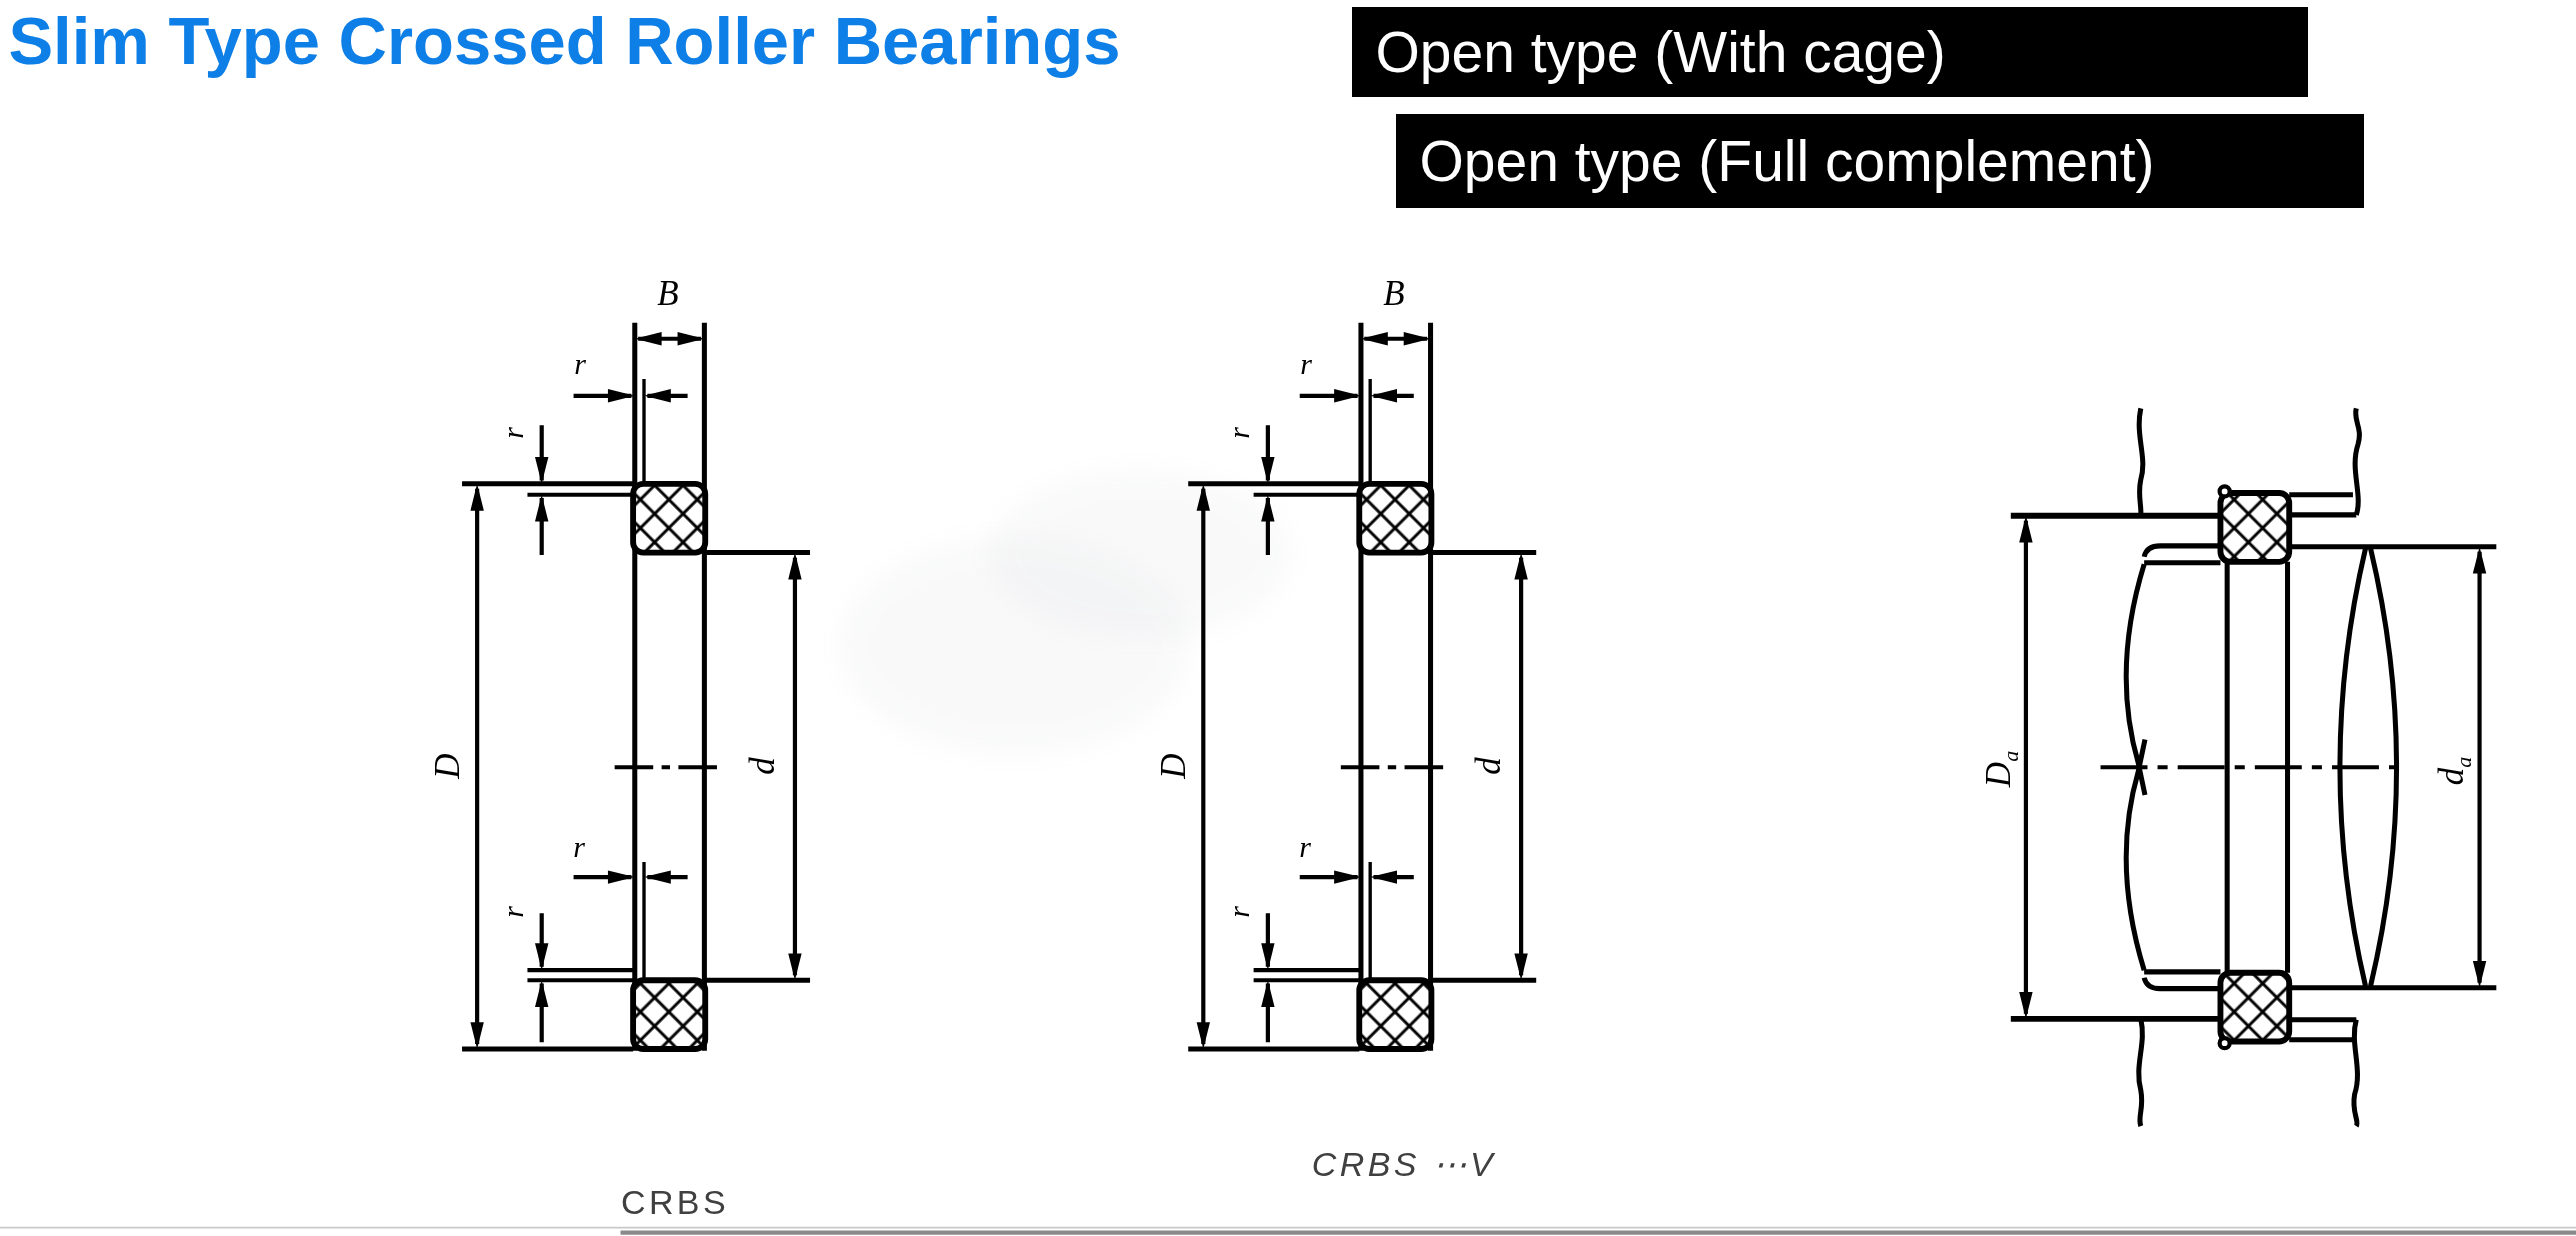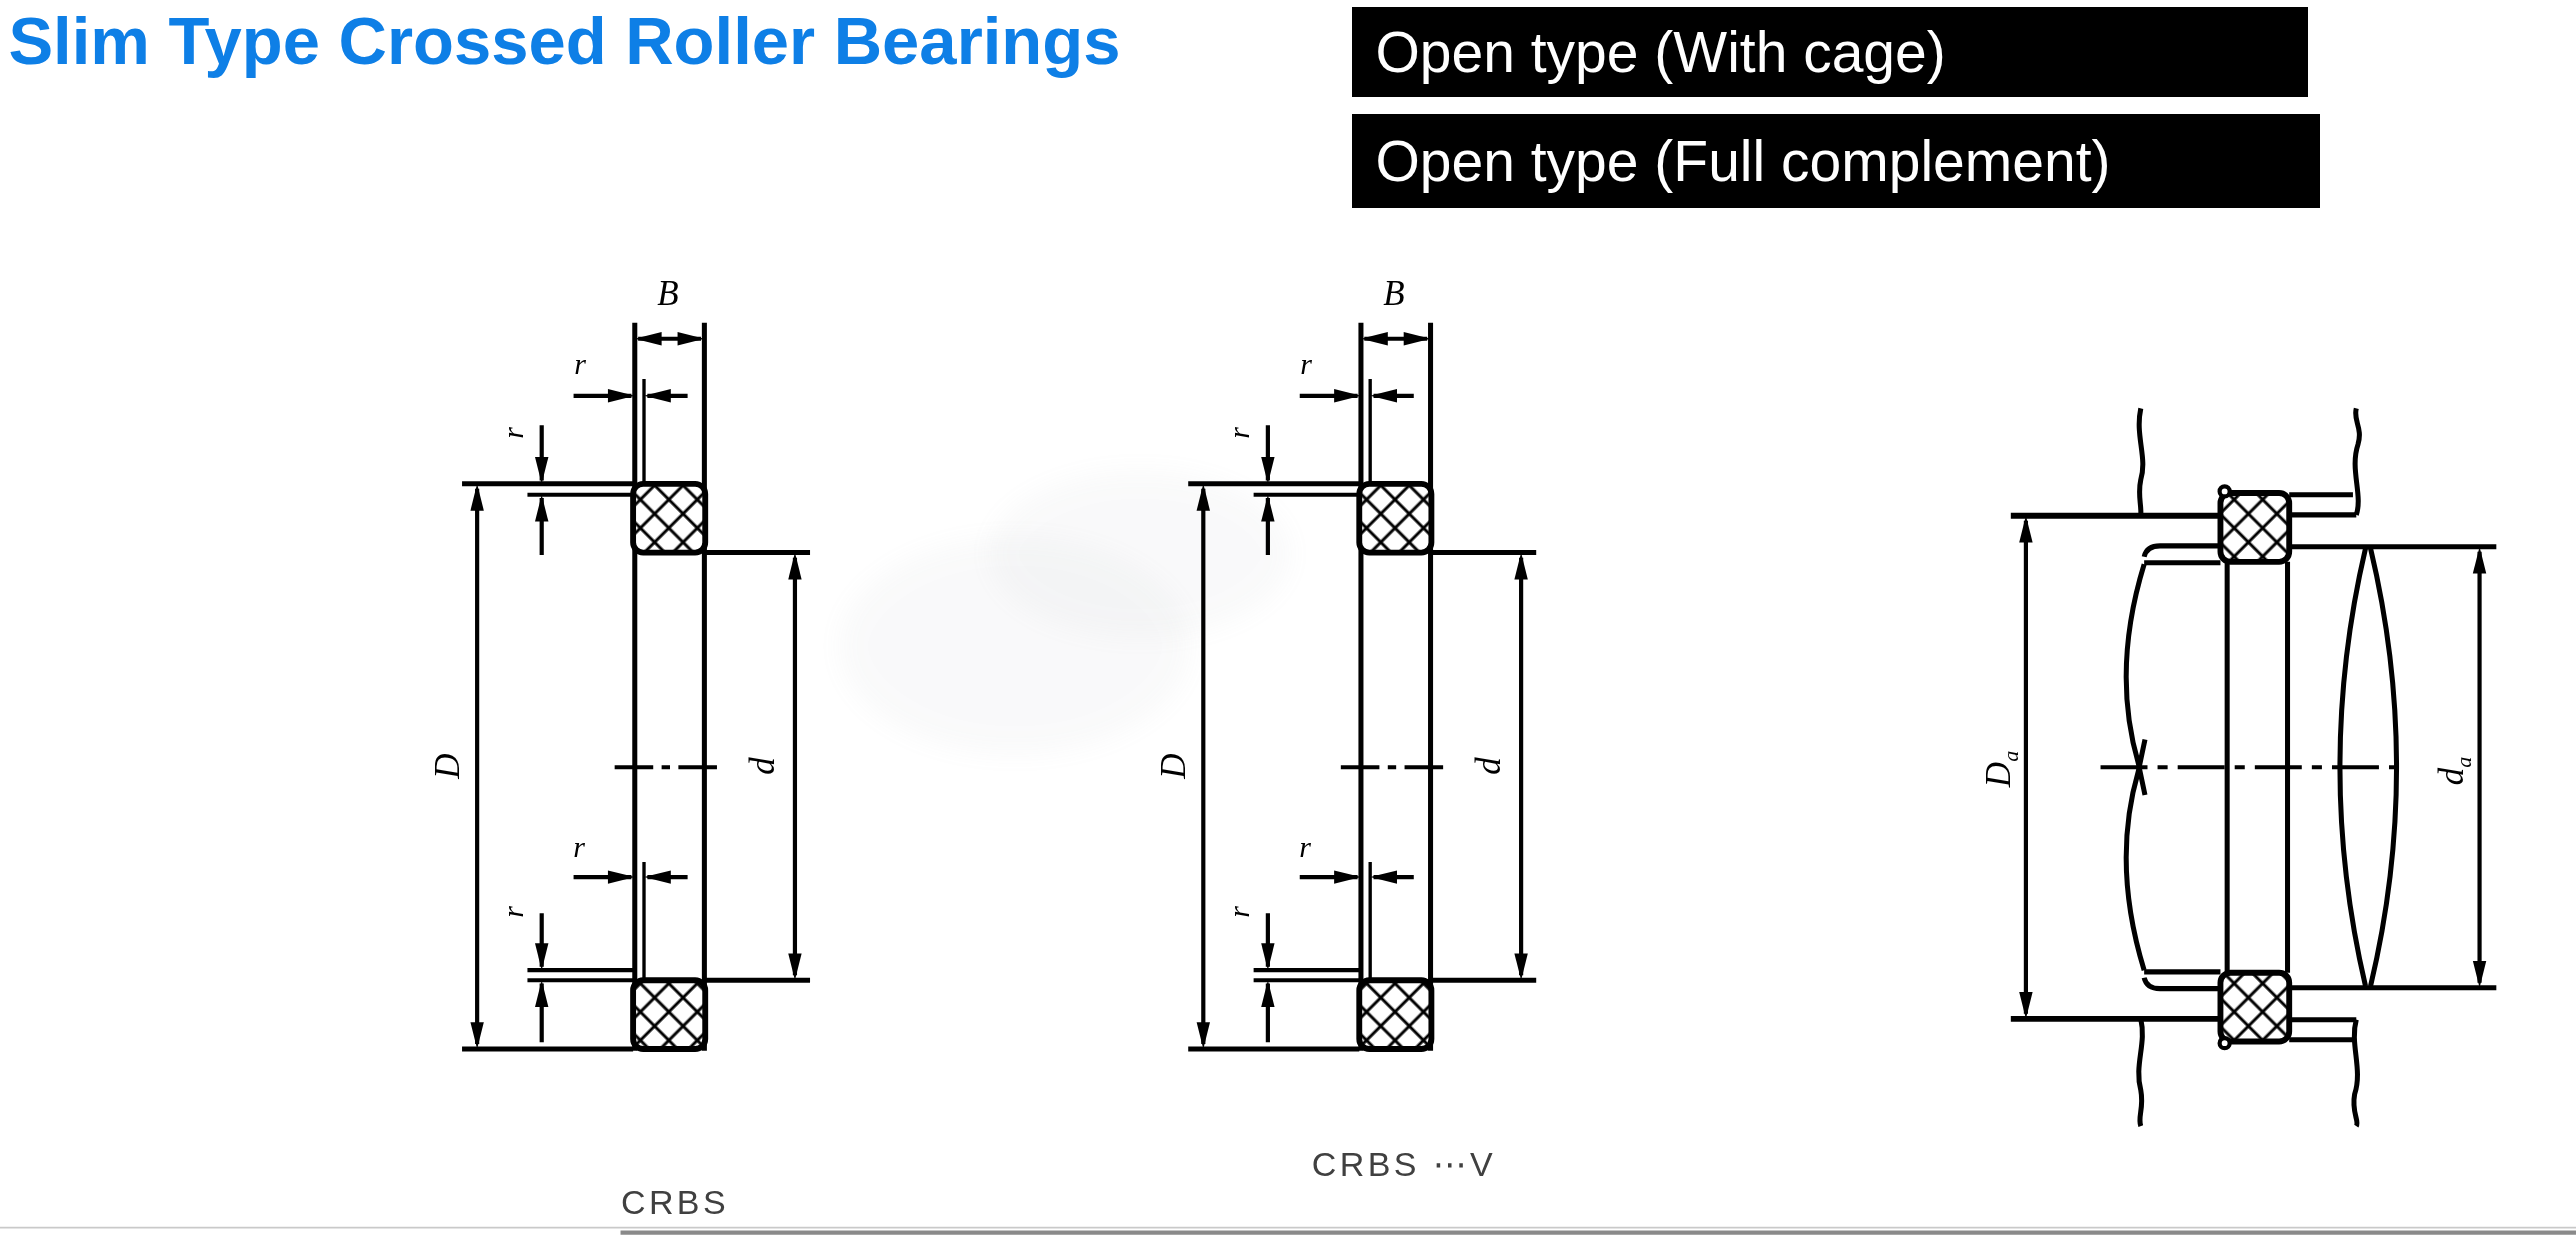--- a/index.html
+++ b/index.html
@@ -4,21 +4,21 @@
 <style>
   html,body{margin:0;padding:0;background:#ffffff;}
   #page{position:relative;width:2576px;height:1236px;background:#ffffff;overflow:hidden;
         font-family:"Liberation Sans",sans-serif;text-align:right;}
   .title{position:absolute;left:8.4px;top:1.7px;font-size:67px;font-weight:bold;
          color:var(--title,#0e7fe6);letter-spacing:0px;white-space:nowrap;}
   .banner{position:absolute;left:1352px;background:var(--banner_bg,#000);
           color:var(--banner_fg,#fff);font-size:57px;display:flex;align-items:center;
           padding-left:23.5px;box-sizing:border-box;white-space:nowrap;}
   .banner.b1{top:6.7px;width:956px;height:90px;}
-  .banner.b2{top:114px;width:968px;height:94px;}
+  .banner.b2{top:114px;width:968px;height:94px;margin-left:44px;}
   svg.draw{position:absolute;left:0;top:0;color:var(--ink,#000);}
   .dim{position:absolute;font:italic 35px "Liberation Serif",serif;color:var(--ink,#000);
        transform:translate(-50%,-50%);white-space:nowrap;line-height:1;}
   .dim.small{font-size:30px;}
   .dim.rot{transform:translate(-50%,-50%) rotate(-90deg);}
   .dim .sub{font-size:22px;vertical-align:sub;font-style:italic;}
   .caption{position:absolute;font-size:34px;letter-spacing:3.4px;color:#404040;
            transform:translate(-50%,-50%);white-space:nowrap;}
   .smudge{position:absolute;background:#9aa0a6;opacity:0.05;filter:blur(11.7px);
           border-radius:50%;}
@@ -169,16 +169,16 @@
   <div class="dim small rot" style="left:1239px;top:912px;">r</div>
 
   <div class="dim rot" style="left:2001px;top:769px;">
     <span>D</span><span class="sub">a</span>
   </div>
   <div class="dim rot" style="left:2454px;top:771px;">
     <span>d</span><span class="sub">a</span>
   </div>
 
   <div class="caption" style="left:675px;top:1202px;">CRBS</div>
-  <div class="caption" style="left:1404px;top:1164px;">CRBS ⋯V</div>
+  <div class="caption" style="left:1404px;top:1164px;font-style:italic;">CRBS ⋯V</div>
 
 </div>
 
 
 </body></html>

